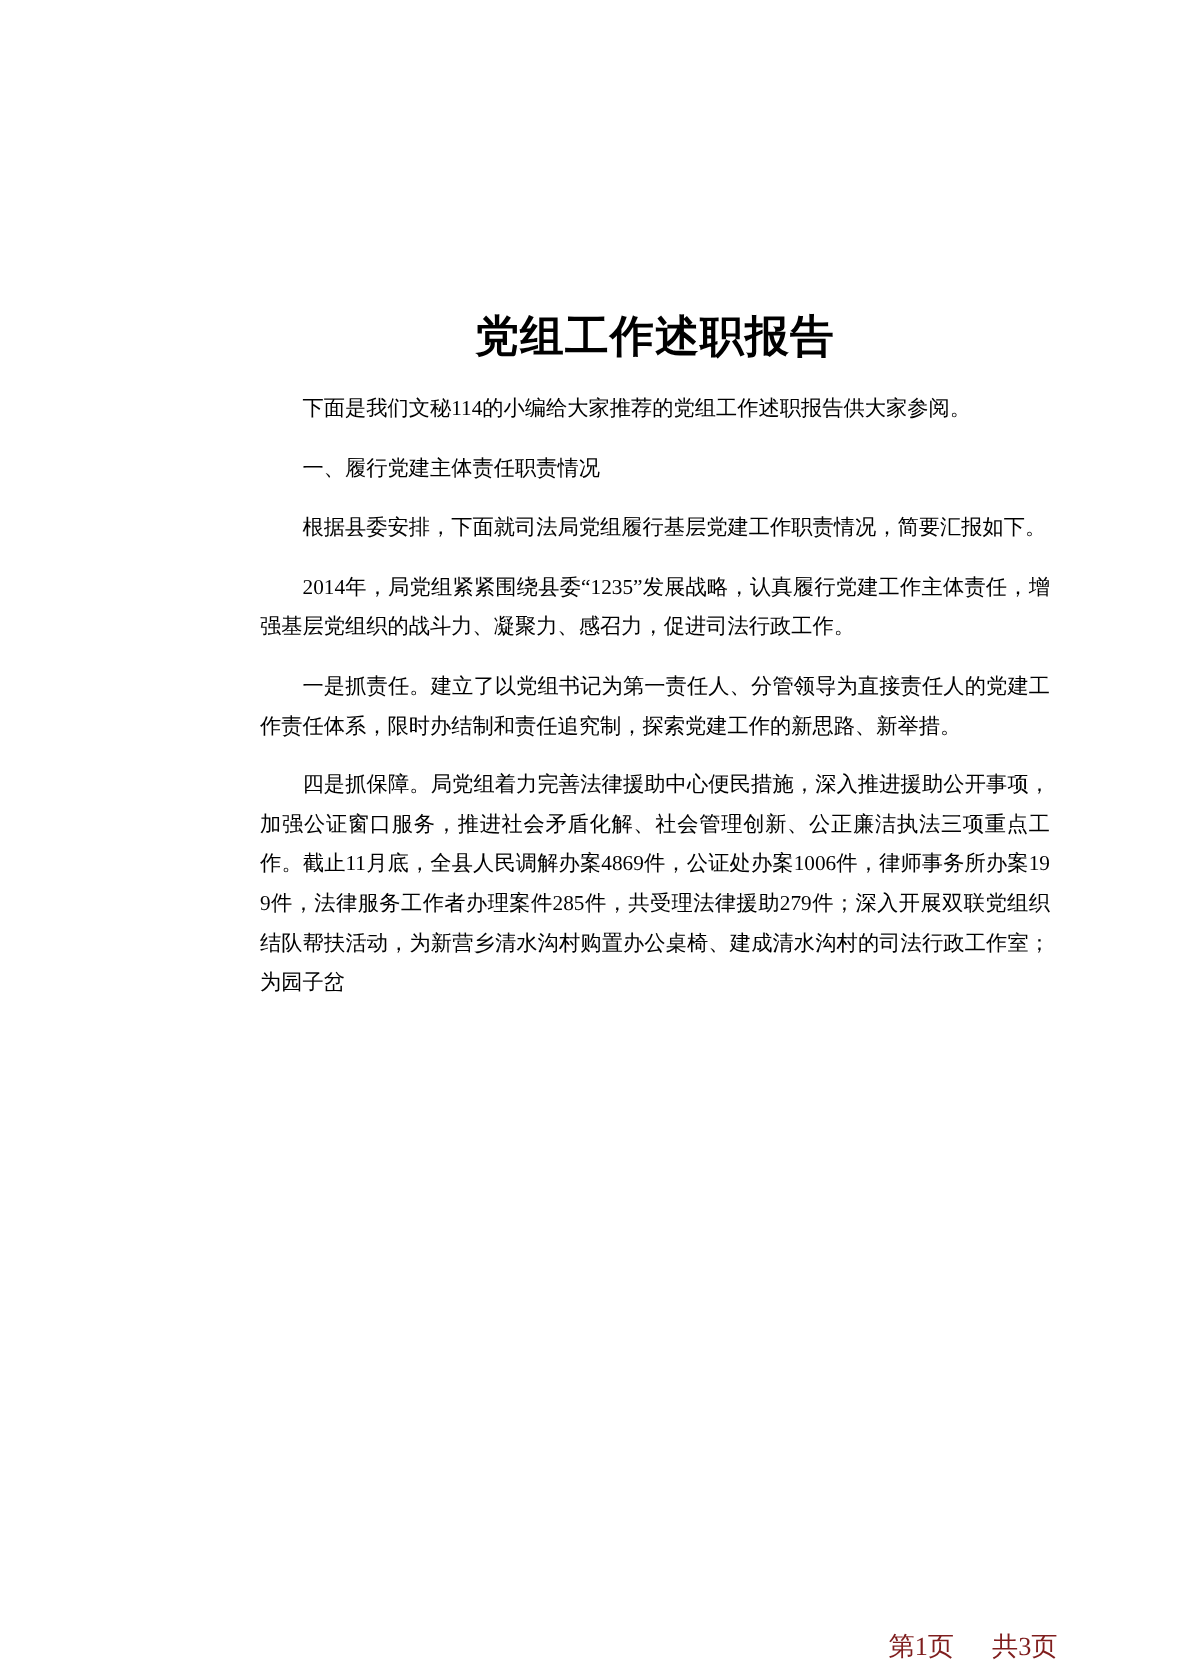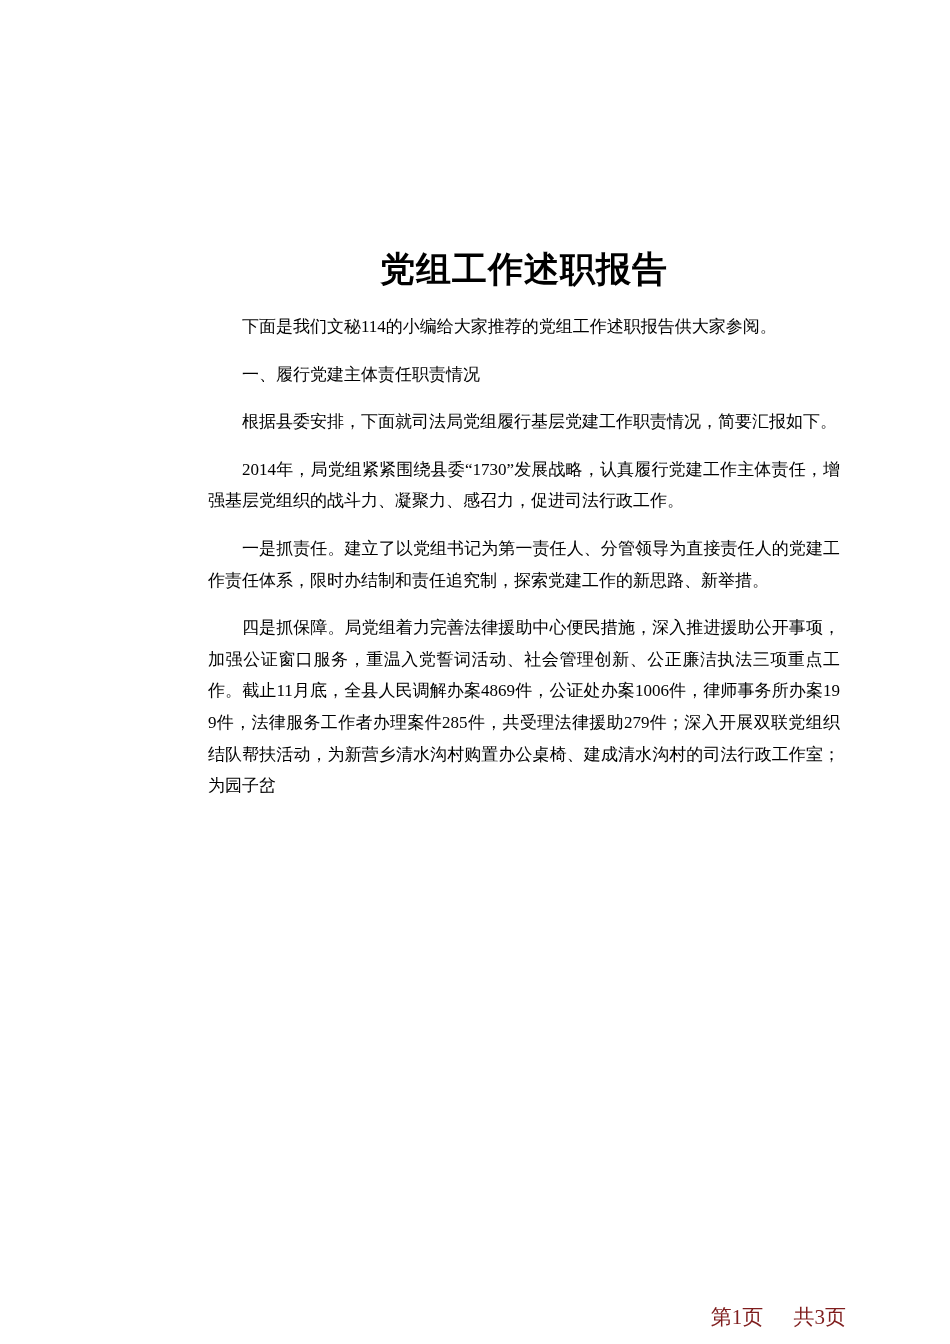--- a/index.html
+++ b/index.html
@@ -50,23 +50,23 @@
 <body>
 
 <div class="page">
 
   <h1 class="title">党组工作述职报告</h1>
 
   <div class="body-text">
     <p class="para">下面是我们文秘114的小编给大家推荐的党组工作述职报告供大家参阅。</p>
     <p class="para">一、履行党建主体责任职责情况</p>
     <p class="para">根据县委安排，下面就司法局党组履行基层党建工作职责情况，简要汇报如下。</p>
-    <p class="para">2014年，局党组紧紧围绕县委“1730”发展战略，认真履行党建工作主体责任，增强基层党组织的战斗力、凝聚力、感召力，促进司法行政工作。</p>
+    <p class="para">2014年，局党组紧紧围绕县委“1235”发展战略，认真履行党建工作主体责任，增强基层党组织的战斗力、凝聚力、感召力，促进司法行政工作。</p>
     <p class="para">一是抓责任。建立了以党组书记为第一责任人、分管领导为直接责任人的党建工作责任体系，限时办结制和责任追究制，探索党建工作的新思路、新举措。</p>
-    <p class="para">四是抓保障。局党组着力完善法律援助中心便民措施，深入推进援助公开事项，加强公证窗口服务，重温入党誓词活动、社会管理创新、公正廉洁执法三项重点工作。截止11月底，全县人民调解办案4869件，公证处办案1006件，律师事务所办案199件，法律服务工作者办理案件285件，共受理法律援助279件；深入开展双联党组织结队帮扶活动，为新营乡清水沟村购置办公桌椅、建成清水沟村的司法行政工作室；为园子岔</p>
+    <p class="para">四是抓保障。局党组着力完善法律援助中心便民措施，深入推进援助公开事项，加强公证窗口服务，推进社会矛盾化解、社会管理创新、公正廉洁执法三项重点工作。截止11月底，全县人民调解办案4869件，公证处办案1006件，律师事务所办案199件，法律服务工作者办理案件285件，共受理法律援助279件；深入开展双联党组织结队帮扶活动，为新营乡清水沟村购置办公桌椅、建成清水沟村的司法行政工作室；为园子岔</p>
   </div>
 
   <div class="footer">
     <span>第1页</span>
     <span>共3页</span>
   </div>
 
 </div>
 
 </body></html>

